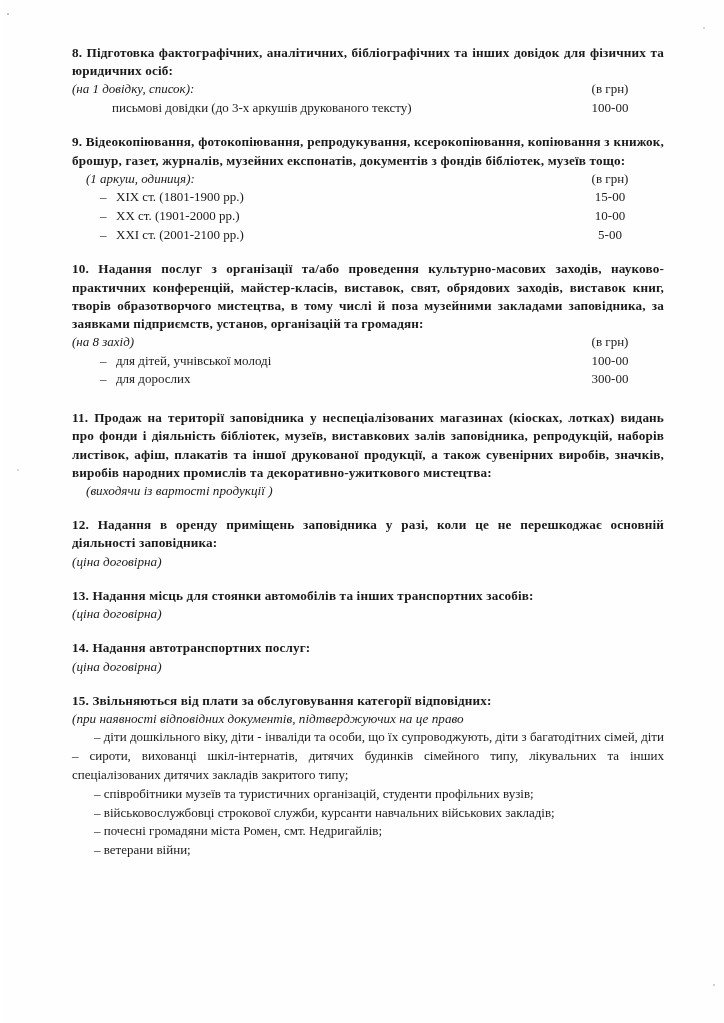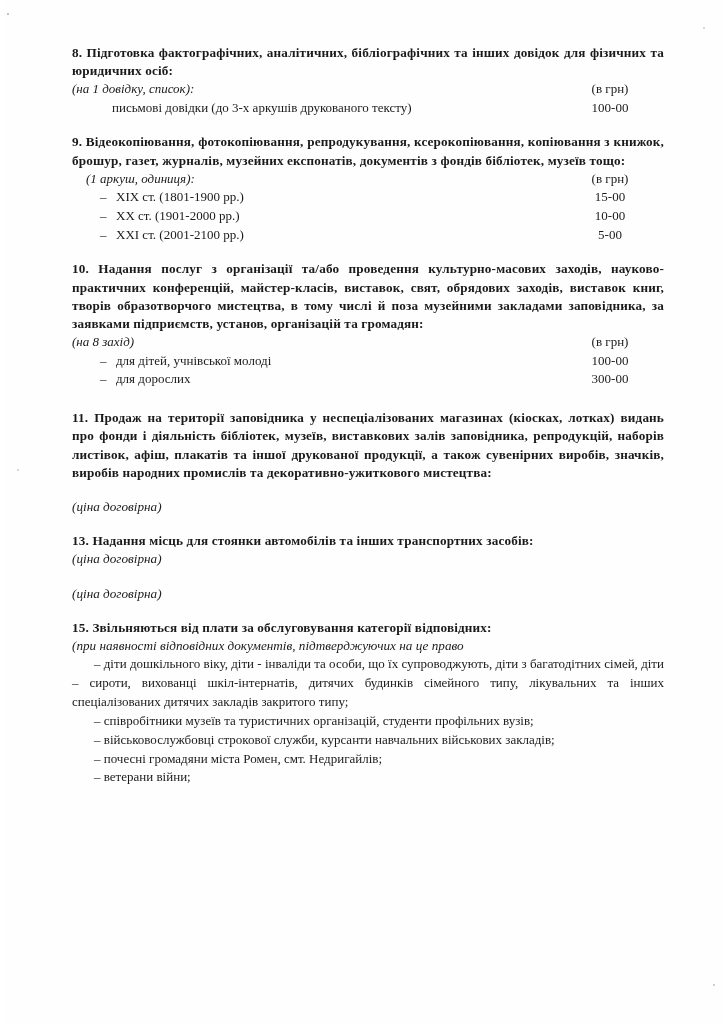--- a/index.html
+++ b/index.html
@@ -180,41 +180,50 @@
       </div>
     </div>
 
     <div class="gap-l"></div>
 
     <div class="blk">
       <div class="para bold">
         <span>11.</span>
         <span>Продаж на території заповідника у неспеціалізованих магазинах (кіосках, лотках) видань про фонди і діяльність бібліотек, музеїв, виставкових залів заповідника, репродукцій, наборів листівок, афіш, плакатів та іншої друкованої продукції, а також сувенірних  виробів,  значків,  виробів народних промислів та     декоративно-ужиткового мистецтва:</span>
       </div>
-    </div>
-
-    <div class="gap-m"></div>
-
-    <div class="blk">
+      <div class="para ital indent-1">(виходячи із вартості продукції )</div>
+    </div>
+
+    <div class="gap-m"></div>
+
+    <div class="blk">
+      <div class="para bold">
+        <span>12.</span>
+        <span>Надання в оренду приміщень заповідника у разі, коли це не перешкоджає основній діяльності заповідника:</span>
+      </div>
       <div class="para ital">(ціна договірна)</div>
     </div>
 
     <div class="gap-m"></div>
 
     <div class="blk">
       <div class="para bold">
         <span>13.</span>
         <span>Надання місць для стоянки автомобілів та інших транспортних засобів:</span>
       </div>
       <div class="para ital">(ціна договірна)</div>
     </div>
 
     <div class="gap-m"></div>
 
     <div class="blk">
+      <div class="para bold">
+        <span>14.</span>
+        <span>Надання автотранспортних послуг:</span>
+      </div>
       <div class="para ital">(ціна договірна)</div>
     </div>
 
     <div class="gap-m"></div>
 
     <div class="blk">
       <div class="para bold">
         <span>15.</span>
         <span>Звільняються від плати за обслуговування категорії відповідних:</span>
       </div>

